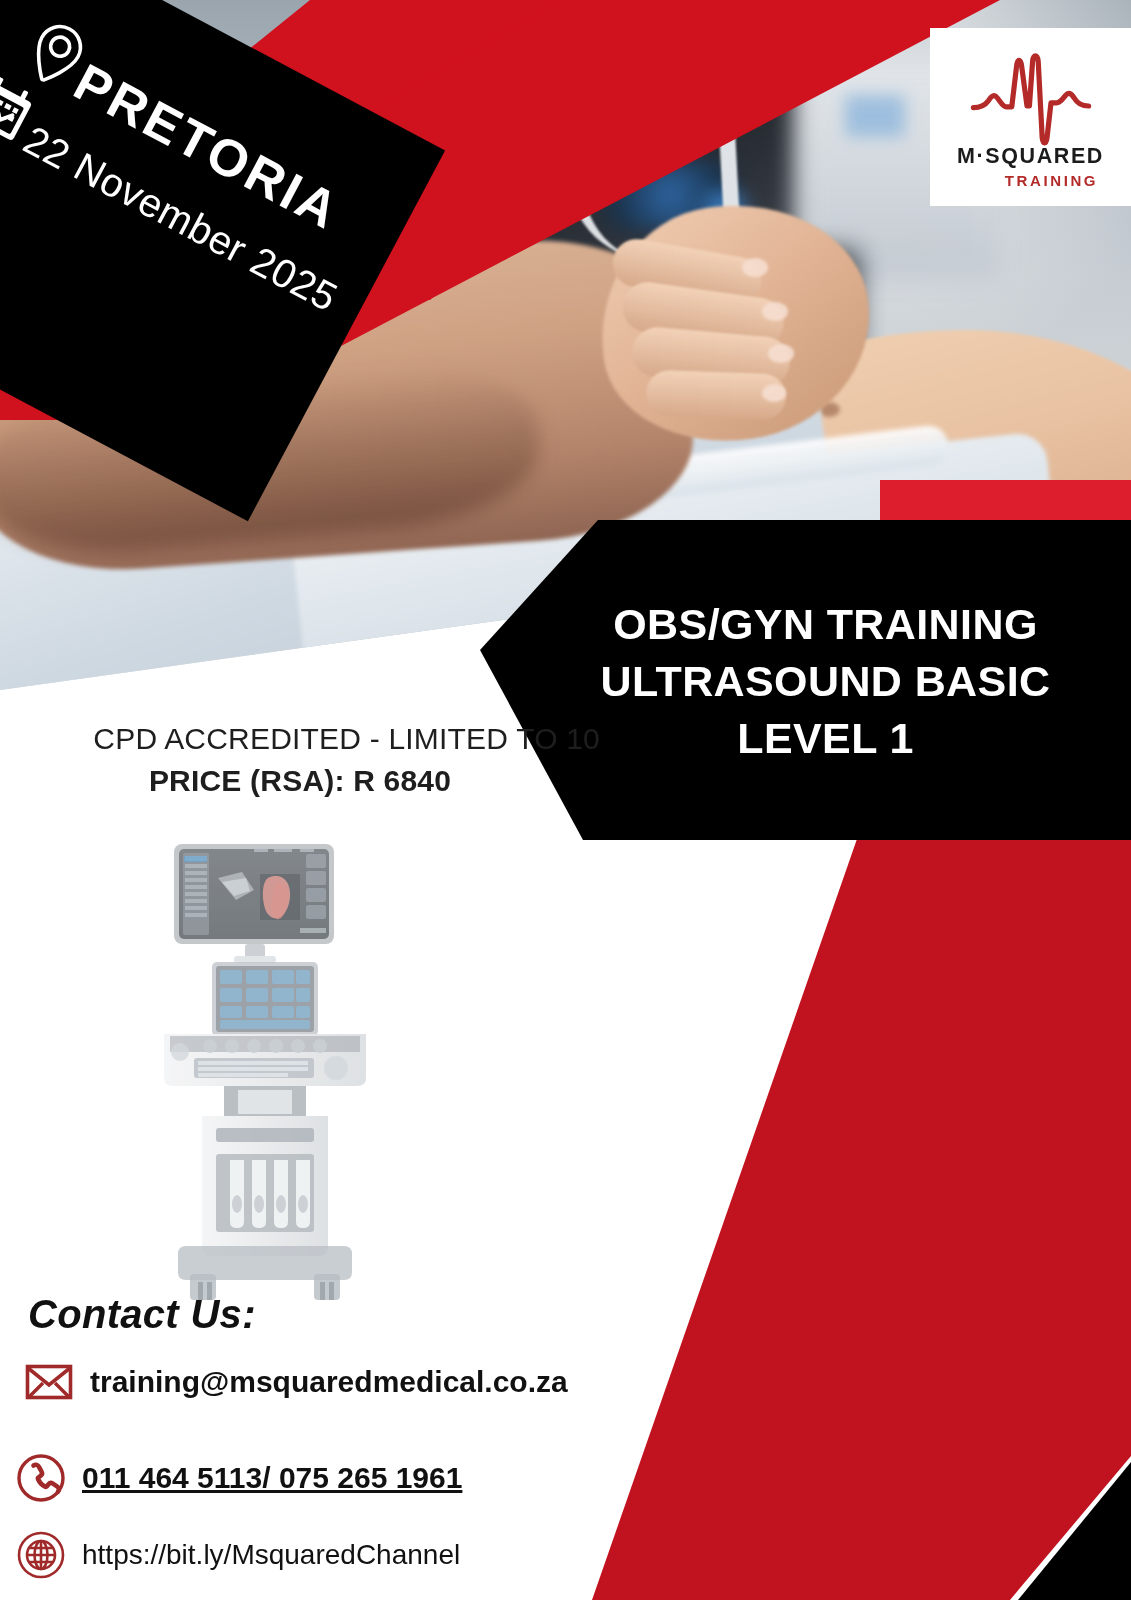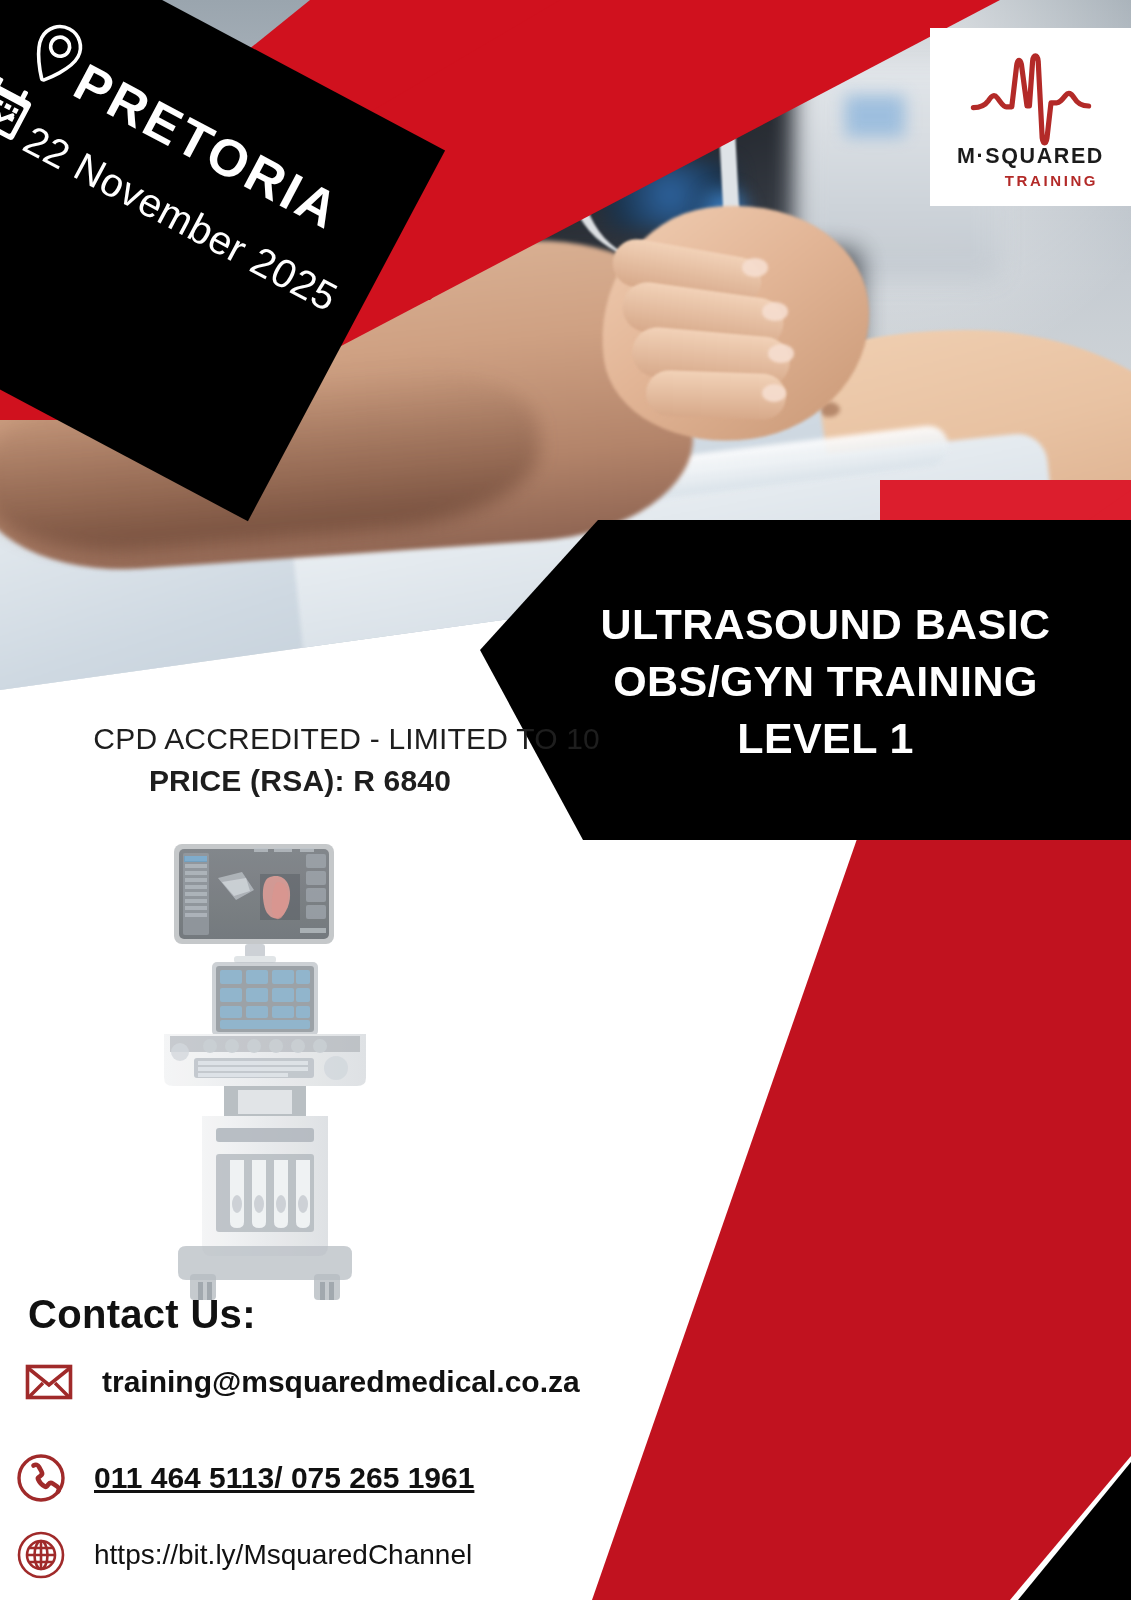--- a/index.html
+++ b/index.html
@@ -214,25 +214,25 @@
     font-size:30px; font-weight:800; letter-spacing:.2px;
     color:#1e1e1e; margin-top:8px; white-space:nowrap;
   }
 
   
   .machine{position:absolute;left:150px;top:838px;width:230px;height:470px;opacity:.92;}
 
   
   .contactTitle{
     position:absolute; left:28px; top:1292px;
-    font-size:40px; font-weight:800; color:#111111; letter-spacing:.3px;
+    font-size:40px; font-weight:800; color:#111111; letter-spacing:.3px;font-style:italic;
   }
   .crow{position:absolute; display:flex; align-items:center;}
   .crow .ic{width:54px;flex:0 0 54px;display:flex;align-items:center;justify-content:center;}
-  .crow .tx{margin-left:26px; color:#111111; white-space:nowrap;}
+  .crow .tx{margin-left:14px; color:#111111; white-space:nowrap;}
   .r-mail{left:22px; top:1364px;}
   .r-mail .tx{font-size:30px;font-weight:800;}
   .r-phone{left:14px; top:1453px;}
   .r-phone .tx{font-size:30px;font-weight:800;text-decoration:underline;}
   .r-web{left:14px; top:1530px;}
   .r-web .tx{font-size:28px;font-weight:400;}
 </style>
 </head>
 <body>
 
@@ -327,22 +327,22 @@
     <div class="logoWord">M·SQUARED</div>
     <div class="logoSub">TRAINING</div>
   </div>
 
   <div class="redRightTop"></div>
   <div class="redUpper"></div>
   <div class="redLower"></div>
 
   <div class="titleBlock"></div>
   <div class="titleText">
+    <span class="ln">OBS/GYN  TRAINING</span>
     <span class="ln">ULTRASOUND BASIC</span>
-    <span class="ln">OBS/GYN  TRAINING</span>
     <span class="ln">LEVEL 1</span>
   </div>
 
   <div class="blackCorner"></div>
 
   <div class="meta">
     <div class="cpd">CPD ACCREDITED - LIMITED TO 10</div>
     <div class="price">PRICE (RSA): R 6840</div>
   </div>
 

